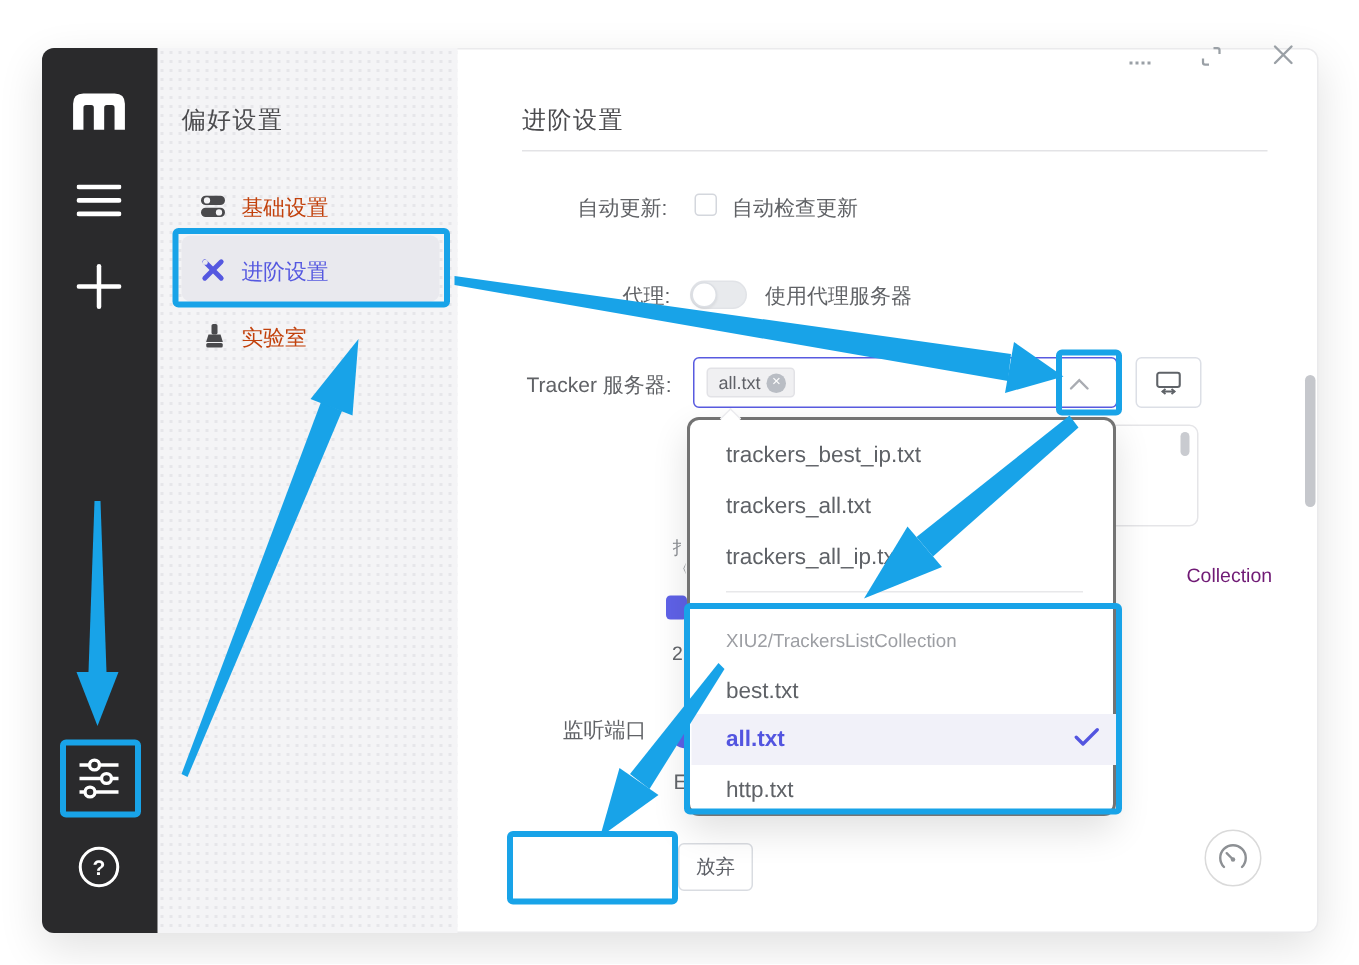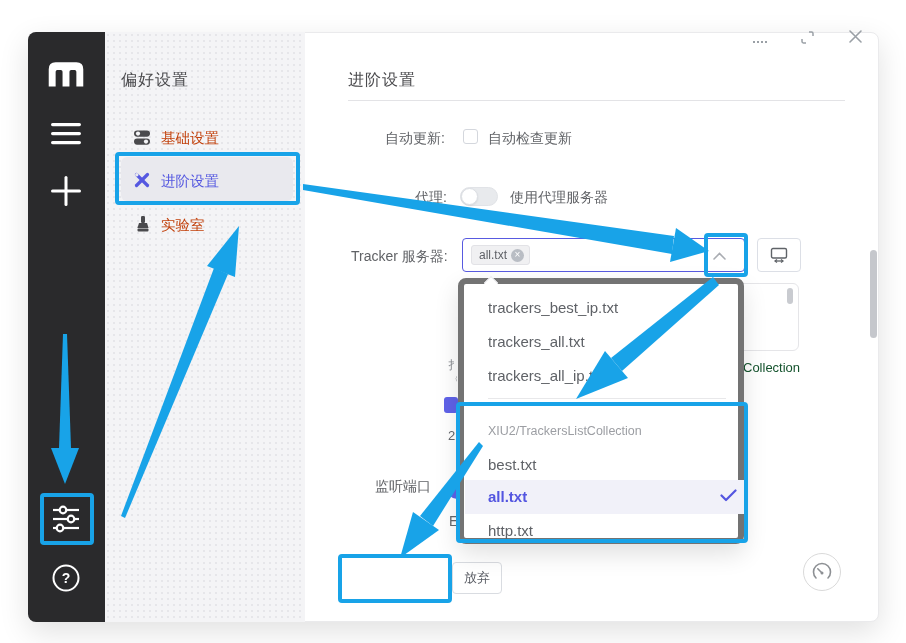--- a/index.html
+++ b/index.html
@@ -45,30 +45,30 @@
   .tag-close { width:13px; height:13px; border-radius:50%; background:#b9bdc4; color:#fff;
                font-size:10px; line-height:12px; text-align:center; }
   .input-chevron { position:absolute; right:18px; top:13px; }
   .sync-btn { left:757px; top:238px; width:44px; height:34px; background:#fff;
               border:1px solid #dcdfe6; border-radius:4px; display:flex; align-items:center;
               justify-content:center; z-index:4; }
 
   .ghost-textarea { left:462px; top:283px; width:337px; height:68px; background:#fff;
                     border:1px solid #e5e5e8; border-radius:6px; z-index:4; }
   .ghost-thumb { position:absolute; right:5px; top:4px; width:6px; height:16px; background:#c9cbd0; border-radius:3px; }
-  .helper-frag { left:743px; top:360px; font-size:13px; color:#14532d; z-index:4; }
+  .helper-frag { left:743px; top:376px; font-size:13px; color:#701a75; z-index:4;padding-left:48px; }
   .main-scrollbar { left:870px; top:250px; width:7px; height:88px; background:#c5c7cc; border-radius:3.5px; z-index:4; }
 
   .frag { color:#63666b; z-index:4; overflow:hidden; white-space:nowrap; }
   .frag-pill { left:444px; top:397px; width:14px; height:16px; background:#5f62e8; border-radius:3px; z-index:4; }
   .frag-knob { left:447px; top:479px; width:20px; height:20px; background:#5f62e8; border-radius:50%; z-index:4; }
 
   
   .dropdown { left:458px; top:278px; width:286px; height:266px; background:#fff;
-              border:6px solid #737373; border-radius:8px;
+              border:2px solid #737373; border-radius:8px;
               box-shadow:0 10px 24px rgba(0,0,0,.12); z-index:20; }
   .dd-caret { position:absolute; left:22px; top:-6px; width:10px; height:10px; background:#fff;
               border-left:1px solid #ebebee; border-top:1px solid #ebebee; transform:rotate(45deg); }
   .dd-item { position:absolute; left:24px; font-size:15px; color:#5f6267; }
   .dd-divider { position:absolute; left:24px; top:114px; width:238px; height:1px; background:#e8e8ea; }
   .dd-group-label { position:absolute; left:24px; top:140px; font-size:12.5px; color:#9c9ea3; }
   .dd-selected-row { position:absolute; left:1px; top:196px; width:284px; height:34px; background:#f1f1f9; }
   .dd-selected-label { position:absolute; left:24px; top:204px; font-size:15px; font-weight:bold; color:#5355e0; }
   .dd-check { position:absolute; left:256px; top:205px; }
 

